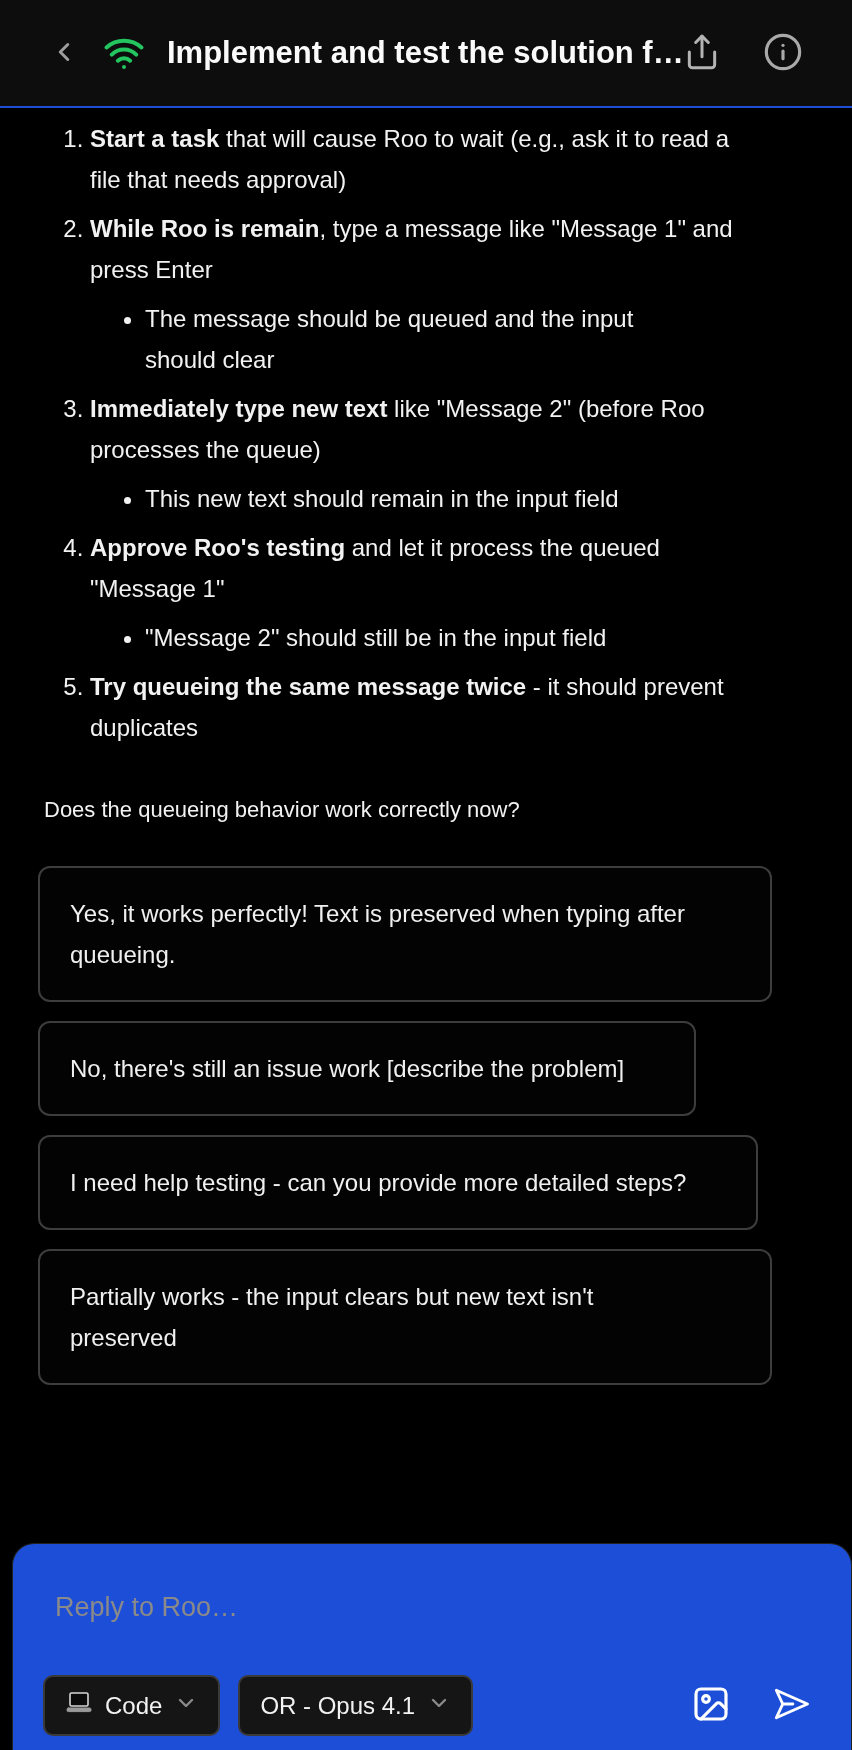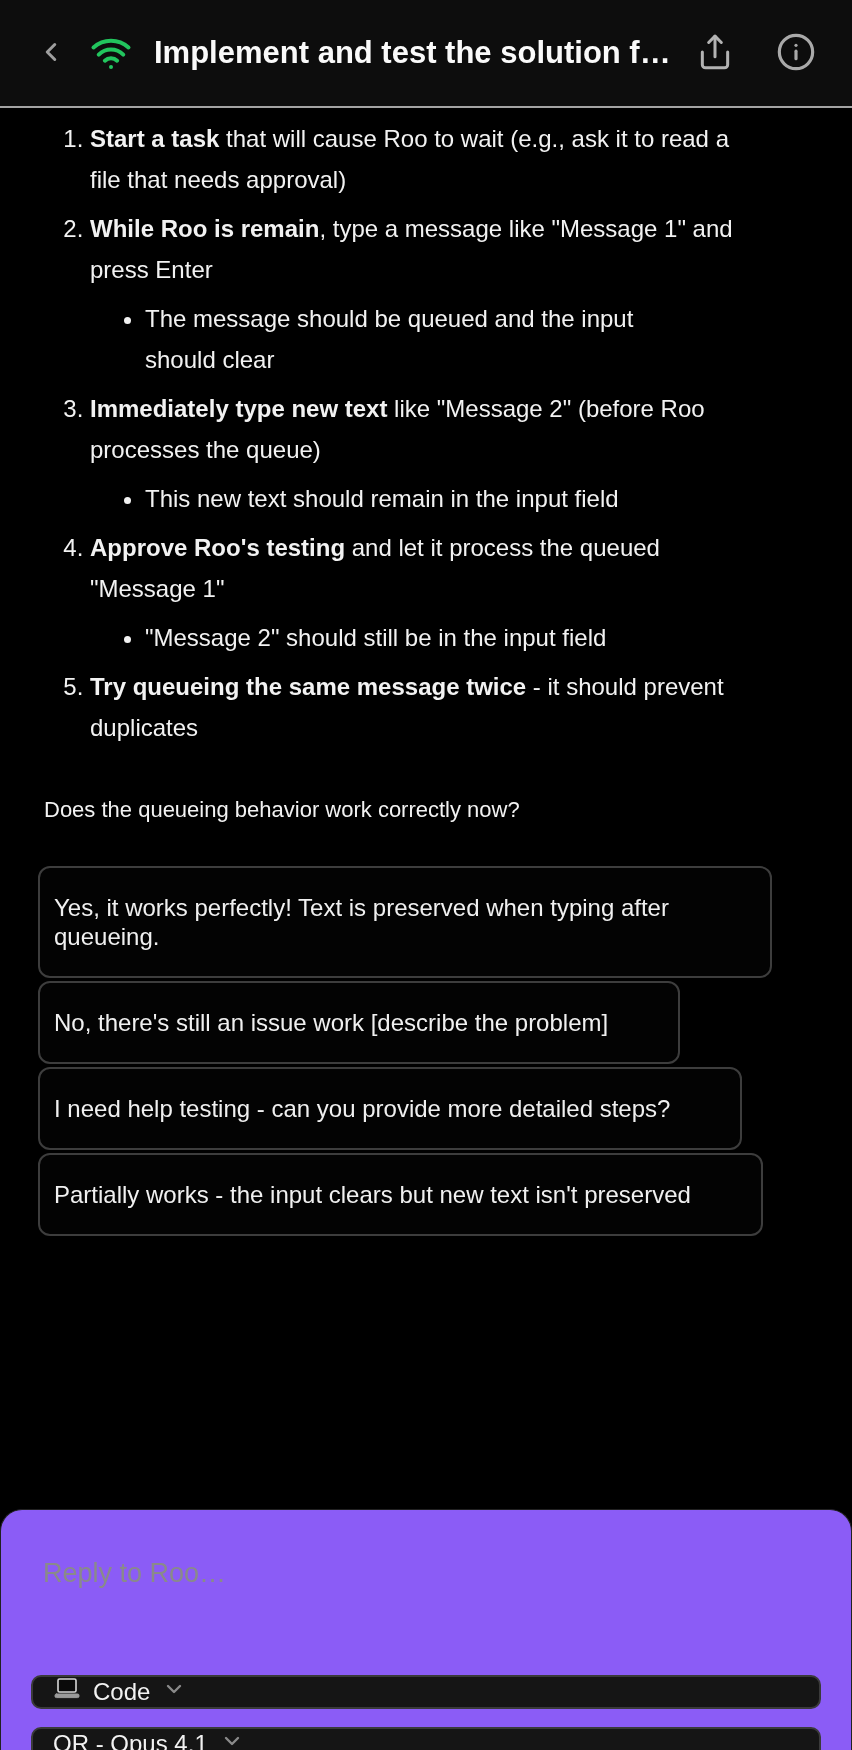--- a/index.html
+++ b/index.html
@@ -3,22 +3,22 @@
 <meta charset="utf-8">
 <style>
   html,body{margin:0;padding:0;background:#000;}
   body{
     width:852px;height:1750px;position:relative;overflow:hidden;
     font-family:"Liberation Sans",sans-serif;color:#f2f2f2;
     -webkit-font-smoothing:antialiased;
   }
   
   .header{
-    height:108px;background:#0d0d0d;border-bottom:2px solid #a3a3a3;
-    display:flex;align-items:center;padding:0 36px;box-sizing:border-box;
+    height:108px;background:#0d0d0d;border-bottom:2px solid #1d4ed8;
+    display:flex;align-items:center;padding:0 49px;box-sizing:border-box;
   }
   .hicon{display:flex;align-items:center;justify-content:center;flex:0 0 auto;background:none;border:none;padding:0;cursor:pointer;}
   .back-btn svg{width:30px;height:30px;stroke:#9e9e9e;}
   .wifi{margin-left:22px;}
   .wifi svg{width:46px;height:42px;stroke:#22c55e;}
   .title{
     margin-left:20px;flex:1 1 auto;min-width:0;
     font-size:31px;font-weight:700;color:#fafafa;
     white-space:nowrap;overflow:hidden;
   }
@@ -30,40 +30,40 @@
   ol.steps{margin:0;padding:0 0 0 90px;font-size:24px;line-height:41px;color:#f2f2f2;}
   ol.steps > li{margin-top:8px;max-width:645px;}
   ol.steps > li:first-child{margin-top:0;}
   ol.steps b{font-weight:700;text-align:center;}
   ul.subs{list-style:disc;margin:8px 0 0;padding-left:47px;}
   ul.subs li{max-width:560px;margin:8px;}
   .question{margin:42px 40px 0 44px;font-size:22px;line-height:40px;color:#f2f2f2;}
   .cards{margin-top:36px;}
   .card{
     display:block;width:auto;text-align:left;box-sizing:border-box;
-    margin:0 40px 3px 38px;padding:25px 70px 25px 14px;
+    margin:0 40px 19px 38px;padding:25px 70px 25px 30px;
     background:#030303;border:2px solid #3d3d3d;border-radius:12px;
     font-family:"Liberation Sans",sans-serif;
-    font-size:24px;line-height:29px;color:#f0f0f0;cursor:pointer;
+    font-size:24px;line-height:41px;color:#f0f0f0;cursor:pointer;
   }
   
   .composer{
-    position:absolute;left:0;right:0;bottom:0;height:241px;box-sizing:border-box;
-    background:#8b5cf6;border:1px solid #212121;border-bottom:none;
+    position:absolute;left:12px;right:0;bottom:0;height:207px;box-sizing:border-box;
+    background:#1d4ed8;border:1px solid #212121;border-bottom:none;
     border-radius:22px 22px 0 0;
   }
   .reply-input{
     position:absolute;top:46px;left:40px;right:40px;height:64px;
     background:transparent;border:none;outline:none;resize:none;
     color:#ededed;font-family:"Liberation Sans",sans-serif;font-size:27px;
   }
   .reply-input::placeholder{color:#8a8a8a;opacity:1;}
   .controls{
     position:absolute;left:30px;right:30px;bottom:14px;height:61px;
-    display:flex;align-items:stretch;gap:18px;flex-direction:column;
+    display:flex;align-items:stretch;gap:18px;
   }
   .pill{
     display:flex;align-items:center;gap:12px;padding:0 20px;
     background:#151515;border:2px solid #3a3a3a;border-radius:10px;
     color:#f2f2f2;font-family:"Liberation Sans",sans-serif;font-size:24px;cursor:pointer;
   }
   .pill .chev svg{width:24px;height:24px;stroke:#8a8a8a;}
   .laptop svg{width:28px;height:24px;}
   .right-icons{margin-left:auto;display:flex;align-items:center;gap:38px;padding-right:8px;}
   .icon-btn{background:none;border:none;padding:0;cursor:pointer;display:flex;align-items:center;}

